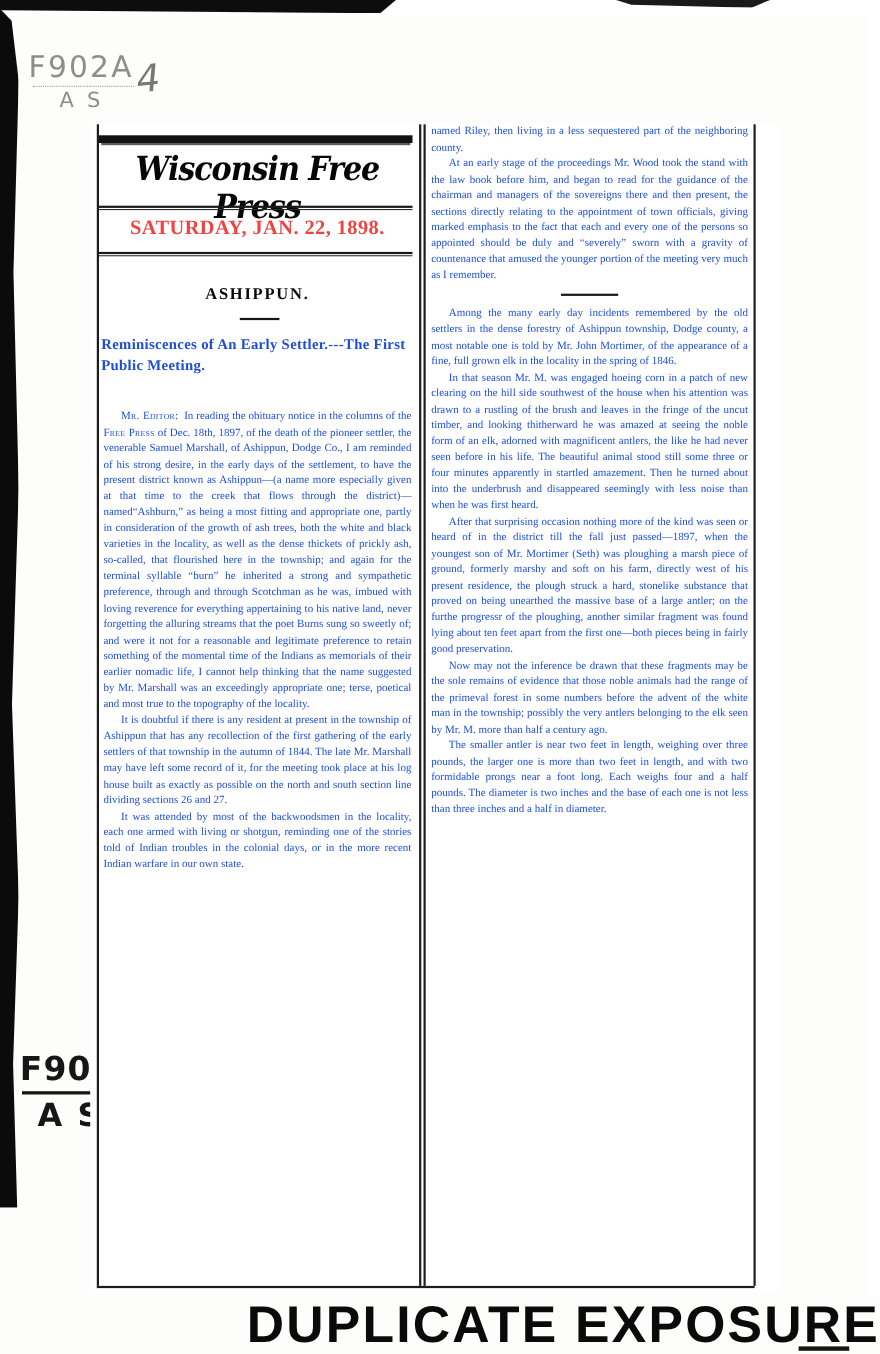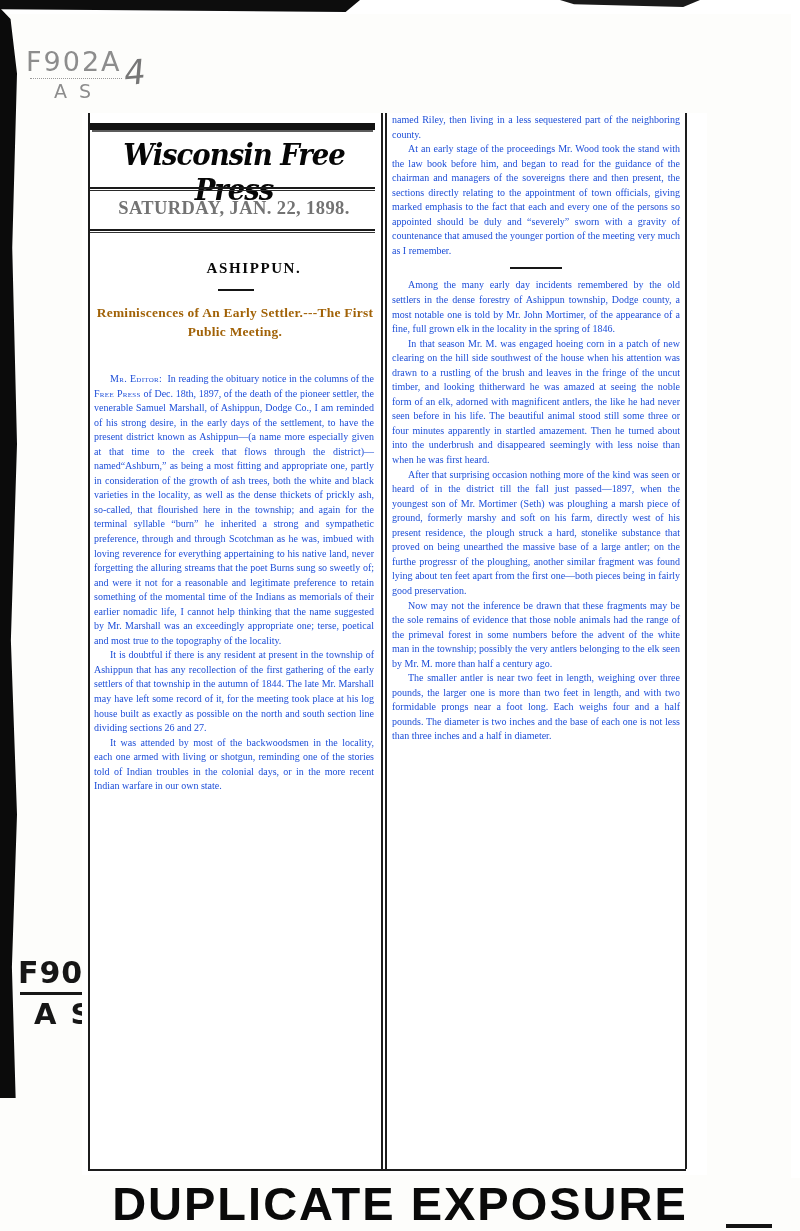--- a/index.html
+++ b/index.html
@@ -176,21 +176,21 @@
 
   #issue-date {
     position: absolute;
     left: 8px; top: 85px;
     width: 288px;
     text-align: center;
     font-family: "Liberation Serif", serif;
     font-weight: bold;
     font-size: 18.5px;
     letter-spacing: 0.4px;
-    color: #737373;
+    color: #ef4444;
   }
 
   #masthead-rule-3 {
     position: absolute;
     left: 8px; top: 116px;
     width: 285px; height: 2px;
     background: #1a1a1a;
   }
   #masthead-rule-3:after {
     content: "";
@@ -203,41 +203,40 @@
   #dateline-heading {
     position: absolute;
     left: 8px; top: 147px;
     width: 288px;
     text-align: center;
     font-family: "Liberation Serif", serif;
     font-weight: bold;
     font-size: 15px;
     letter-spacing: 1.6px;
     color: #090909;
-    padding-left: 20px;
   }
 
   #heading-dash {
     position: absolute;
     left: 136px; top: 176px;
     width: 36px; height: 2px;
     background: #151515;
   }
 
   #subheadline {
     position: absolute;
     left: 10px; top: 190px;
     width: 286px;
-    text-align: center;
+    text-align: left;
     font-family: "Liberation Serif", serif;
     font-weight: bold;
     font-size: 13.4px;
     line-height: 19px;
     letter-spacing: 0.3px;
-    color: #a16207;
+    color: #1d4ed8;
   }
 
   .newscol {
     position: absolute;
     font-family: "Liberation Serif", serif;
     font-size: 10px;
     line-height: 14.55px;
     text-align: justify;
     text-justify: inter-word;
     color: #1d4ed8;
@@ -295,21 +294,21 @@
     width: 598px;
     height: 2px;
     background: #1d1d1d;
   }
 
   #duplicate-banner {
     position: absolute;
     left: 0;
     top: 1176px;
     width: 800px;
-    text-align: center;
+    text-align: right;
     font-family: "Liberation Sans", sans-serif;
     font-weight: bold;
     font-size: 47px;
     letter-spacing: 2px;
     color: #0a0a0a;
   }
   #banner-tick {
     position: absolute;
     right: 28px;
     top: 1224px;

